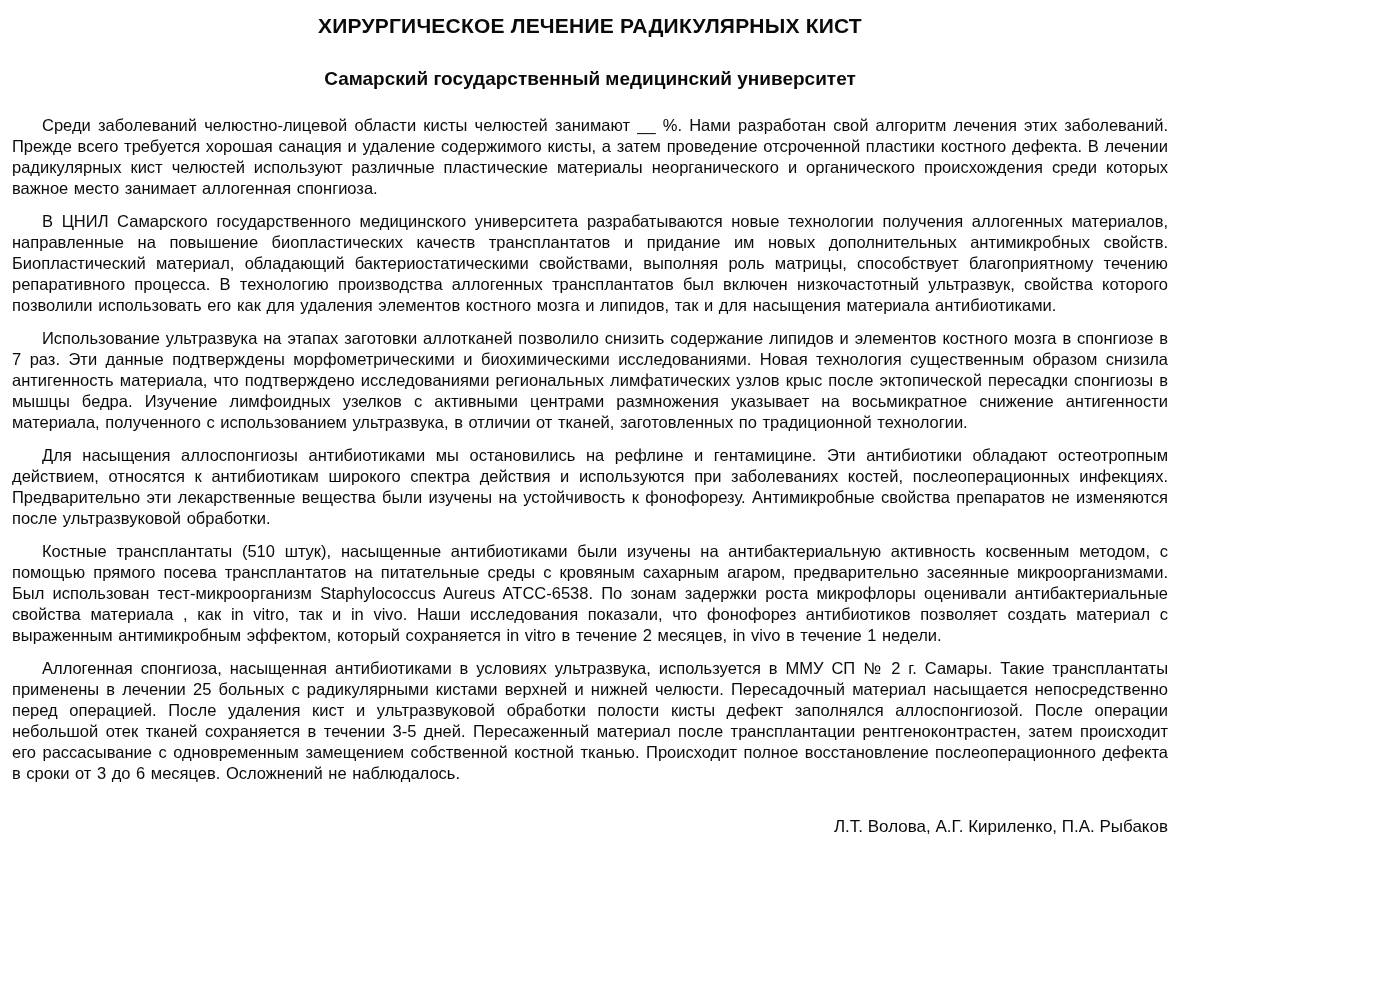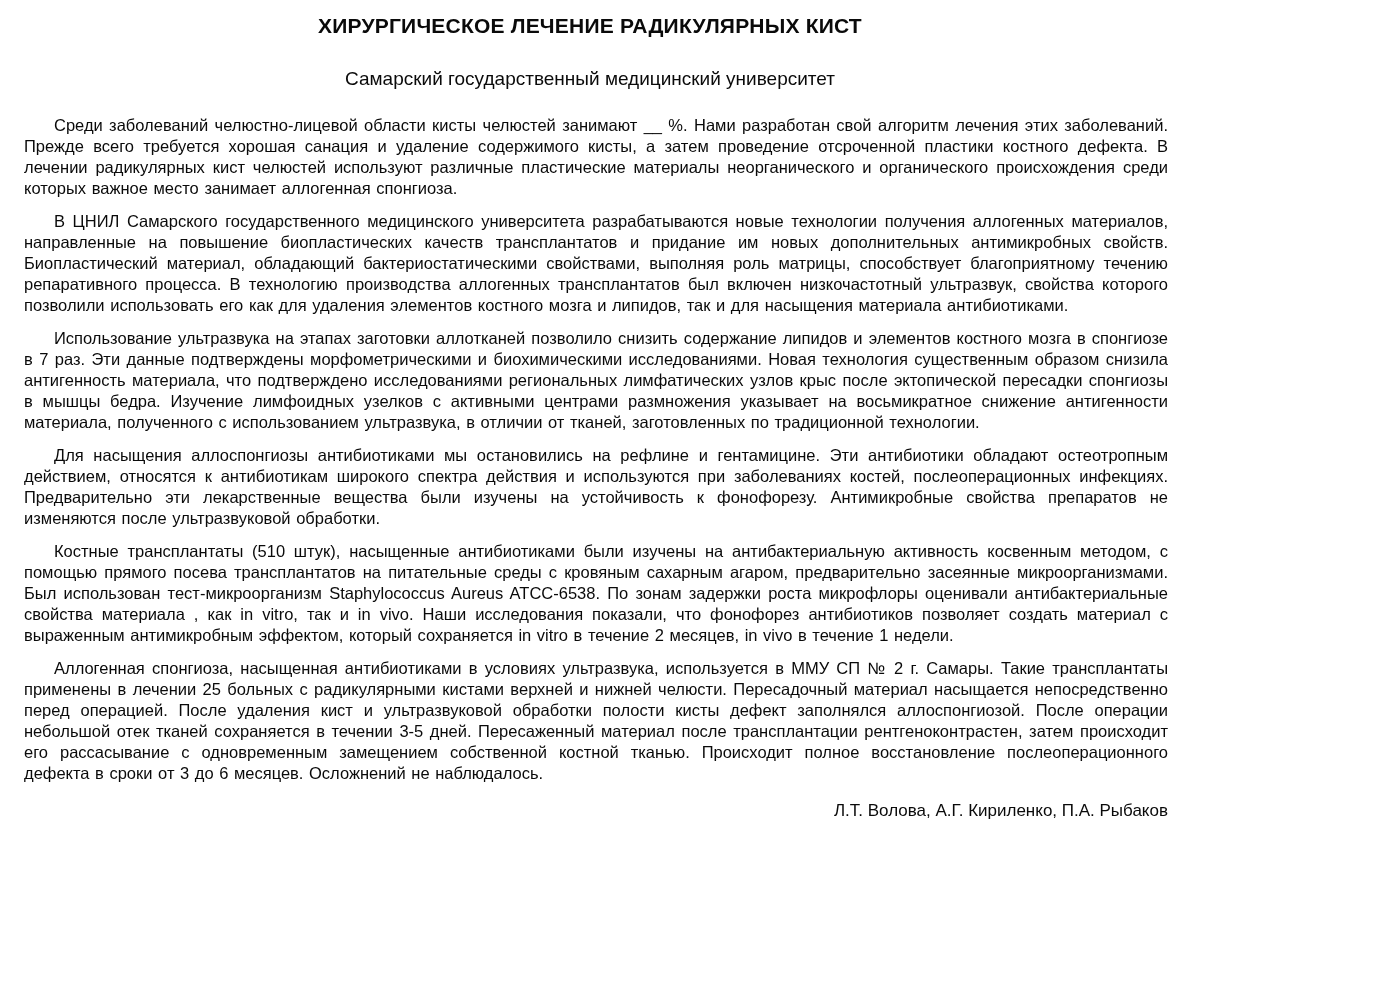--- a/index.html
+++ b/index.html
@@ -25,33 +25,33 @@
     line-height: 28px;
     letter-spacing: 0.2px;
   }
   .title-line {
     display: block;
   }
   .subtitle {
     margin: 27px 0 24px 0;
     text-align: center;
     font-size: 19px;
-    font-weight: normal;
+    font-weight: bold;
     line-height: 24px;
   }
   .body-text p {
-    margin: 0 0 12px 12px;
+    margin: 0 0 12px 0;
     font-size: 16.5px;
     line-height: 21px;
     text-align: justify;
     text-indent: 30px;
     word-spacing: 1px;
   }
   .authors {
-    margin-top: 16px;
+    margin-top: 32px;
     text-align: right;
     font-size: 17px;
     line-height: 22px;
   }
 </style>
 </head>
 <body>
 
 <div class="page">
 

